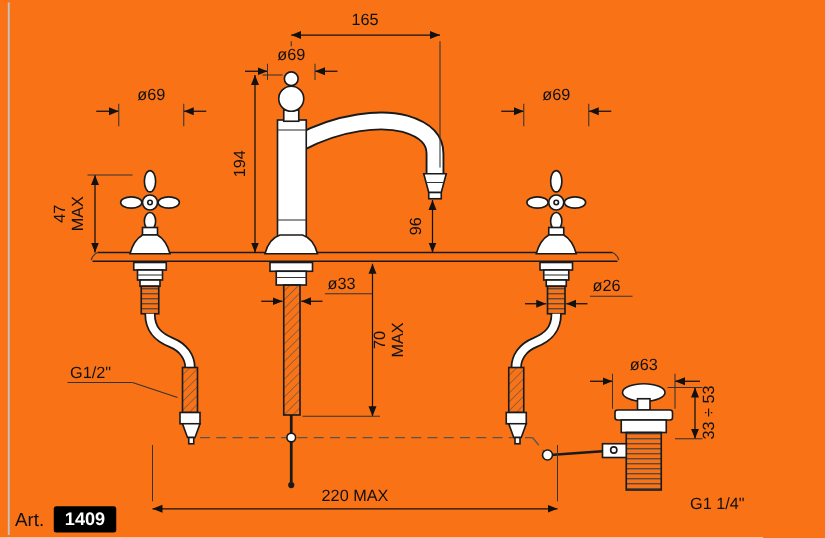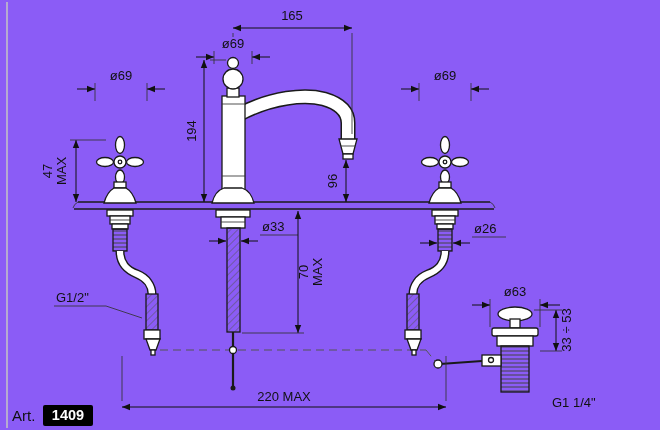--- a/index.html
+++ b/index.html
@@ -1,16 +1,16 @@
 <!DOCTYPE html>
 <html><head>
 <meta charset="utf-8">
 <style>
   html,body { margin:0; padding:0; background:#fff; }
-  .stage { width:660px; height:430px; background:#8b5cf6; position:relative; overflow:hidden;
+  .stage { width:660px; height:430px; background:#f97316; position:relative; overflow:hidden;
            font-family:"Liberation Sans", sans-serif; }
   svg { display:block; }
 
   .ol     { fill:#ffffff; stroke:#1a1a1a; stroke-width:1.3; }
   .frame  { stroke:#1a1a1a; stroke-width:1.3; }          
   .ln     { stroke:#1a1a1a; stroke-width:1.3; fill:none; }
   .rod    { stroke:#1a1a1a; stroke-width:2.2; fill:none; }
   .thin   { stroke:#333333; stroke-width:0.85; fill:none; }
   .dim    { stroke:#111111; stroke-width:1; fill:none; }
   .dash   { stroke:#555555; stroke-width:1; fill:none; stroke-dasharray:8 5; }

